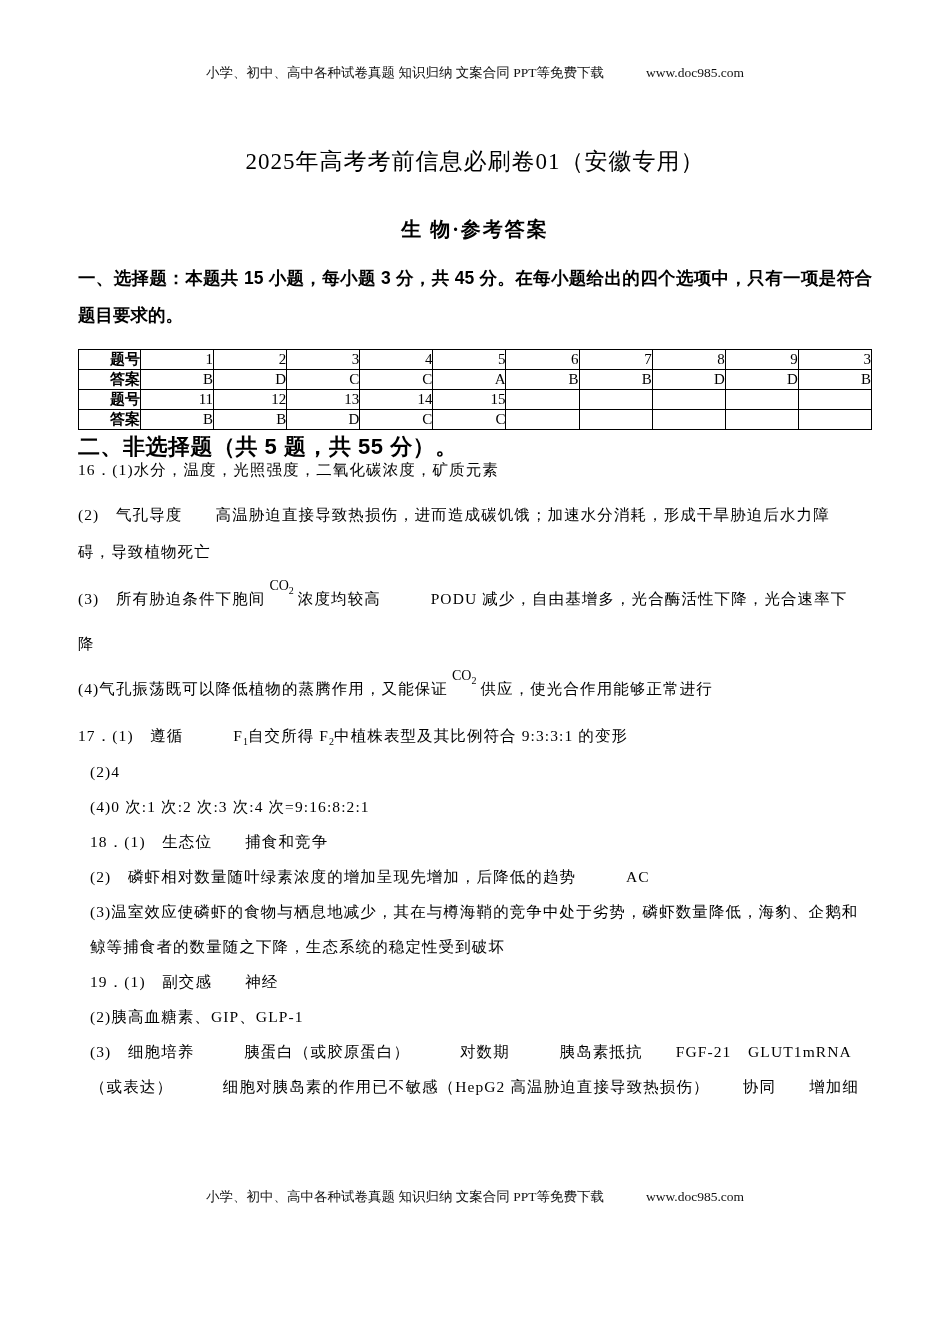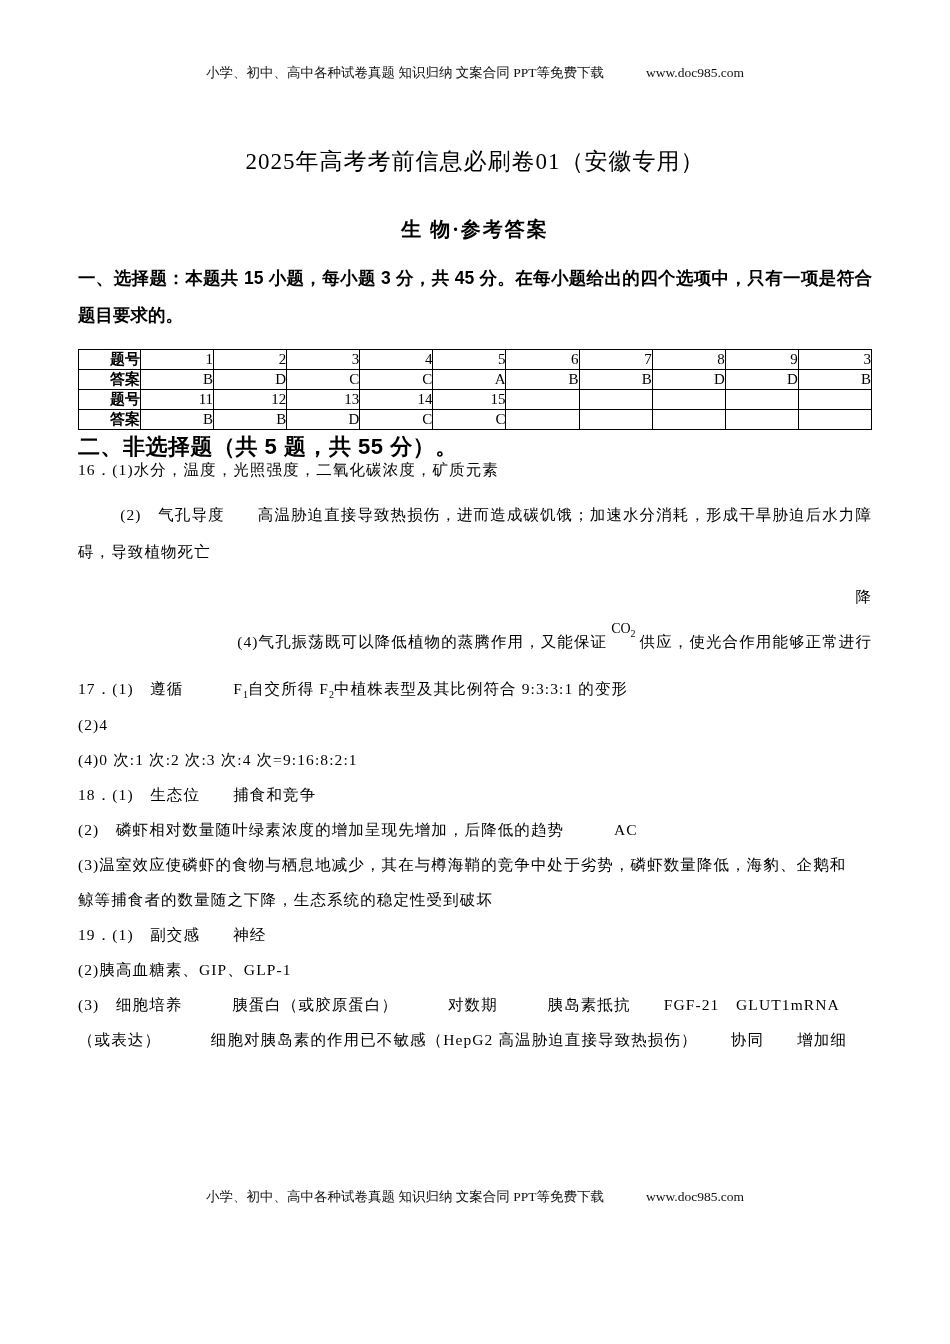--- a/index.html
+++ b/index.html
@@ -34,22 +34,22 @@
   .sec2-heading{
     position:absolute;top:432px;left:78px;font-size:22px;font-weight:bold;
     font-family:"Liberation Sans","Liberation Serif",sans-serif;
     letter-spacing:0.5px;
   }
   .answers{
     position:absolute;top:451px;left:78px;width:794px;
     font-size:15.5px;letter-spacing:1.1px;
   }
   .ln{height:37px;line-height:37px;white-space:nowrap;}
-  .ln.t{height:35px;line-height:35px;}
-  .mt8{margin-top:8px;text-align:right;}
+  .ln.t{height:35px;line-height:35px;margin-left:12px;}
+  .mt8{margin-top:8px;}
   .mt10{margin-top:10px;}
   .formula{
     position:relative;top:-14px;font-size:14px;letter-spacing:0;
     margin:0 4px;display:inline-block;line-height:normal;
   }
   .formula sub{font-size:10px;}
   sub.gen{font-size:10px;letter-spacing:0;}
 </style>
 </head>
 <body>
@@ -132,20 +132,21 @@
   </tr>
 </tbody>
   </table>
 
 <div class="sec2-heading">二、非选择题（共 5 题，共 55 分）。</div>
 
 <div class="answers">
   <div class="ln">16．(1)水分，温度，光照强度，二氧化碳浓度，矿质元素</div>
   <div class="ln mt8">(2)　气孔导度　　高温胁迫直接导致热损伤，进而造成碳饥饿；加速水分消耗，形成干旱胁迫后水力障</div>
   <div class="ln">碍，导致植物死亡</div>
+  <div class="ln mt10"><span>(3)　所有胁迫条件下胞间</span><span class="formula"><span>CO</span><sub>2</sub></span><span>浓度均较高　　　PODU 减少，自由基增多，光合酶活性下降，光合速率下</span></div>
   <div class="ln mt8">降</div>
   <div class="ln mt8"><span>(4)气孔振荡既可以降低植物的蒸腾作用，又能保证</span><span class="formula"><span>CO</span><sub>2</sub></span><span>供应，使光合作用能够正常进行</span></div>
   <div class="ln mt10"><span>17．(1)　遵循　　　F</span><sub class="gen">1</sub><span>自交所得 F</span><sub class="gen">2</sub><span>中植株表型及其比例符合 9:3:3:1 的变形</span></div>
   <div class="ln t">(2)4</div>
   <div class="ln t">(4)0 次:1 次:2 次:3 次:4 次=9:16:8:2:1</div>
   <div class="ln t">18．(1)　生态位　　捕食和竞争</div>
   <div class="ln t">(2)　磷虾相对数量随叶绿素浓度的增加呈现先增加，后降低的趋势　　　AC</div>
   <div class="ln t">(3)温室效应使磷虾的食物与栖息地减少，其在与樽海鞘的竞争中处于劣势，磷虾数量降低，海豹、企鹅和</div>
   <div class="ln t">鲸等捕食者的数量随之下降，生态系统的稳定性受到破坏</div>
   <div class="ln t">19．(1)　副交感　　神经</div>

